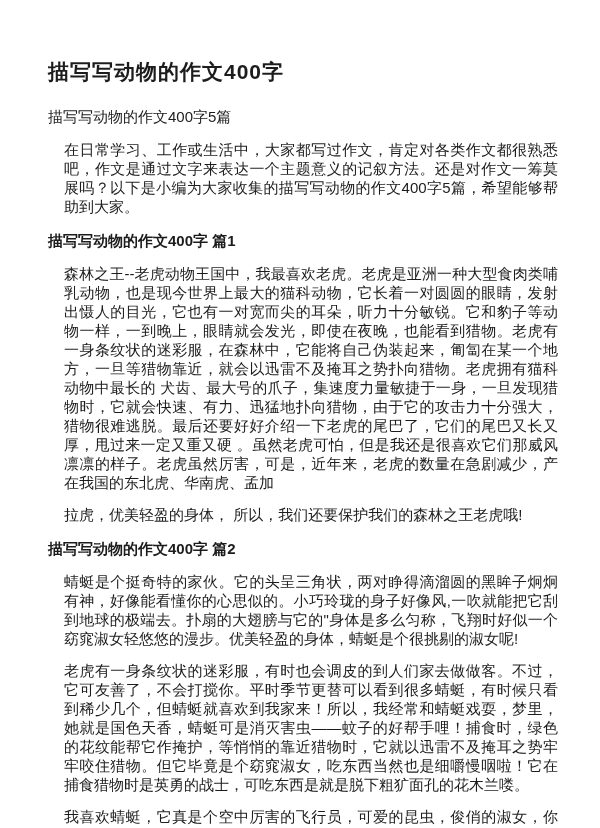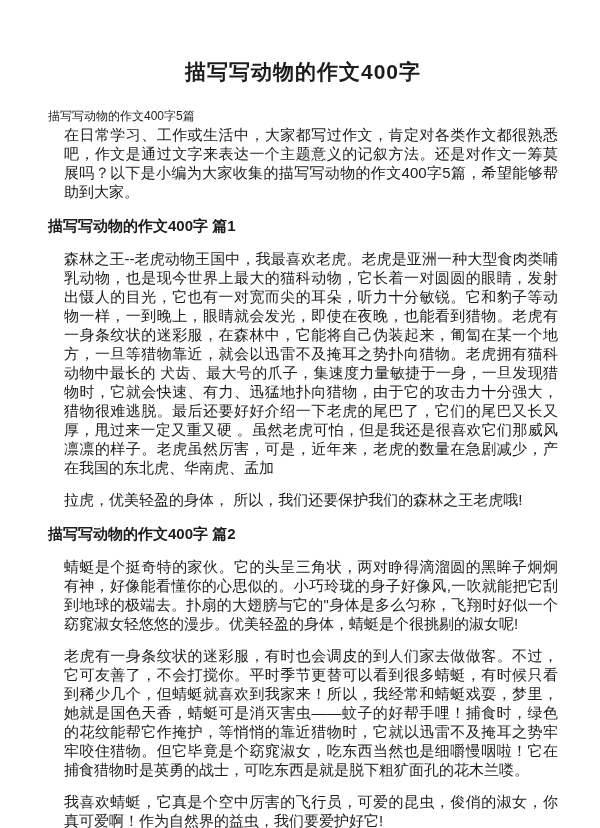--- a/index.html
+++ b/index.html
@@ -23,27 +23,26 @@
   }
   .print-link {
     font-family: "Liberation Serif", serif;
     font-size: 13px;
     color: #1c1c1c;
     margin: 0 0 14px 0;
   }
   .title {
     font-size: 21px;
     font-weight: bold;
-    text-align: center;
     margin: 18px 0 22px 0;
     letter-spacing: 1px;
   }
   .subtitle {
-    font-size: 12px;
-    margin: 0 0 0 0;
+    font-size: 15px;
+    margin: 0 0 13px 0;
   }
   .body-text {
     font-size: 15px;
     line-height: 19px;
     text-align: justify;
     margin: 0 0 13px 16px;
   }
   .section-heading {
     font-size: 15px;
     font-weight: bold;

